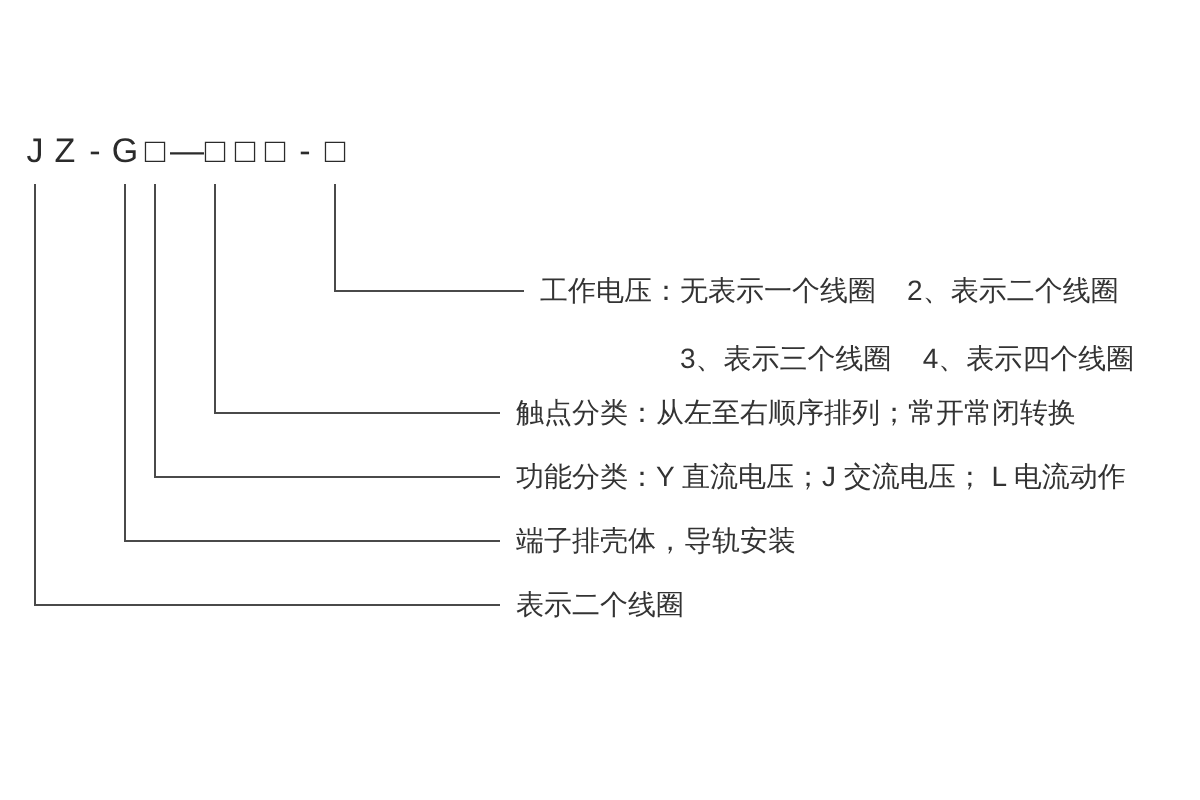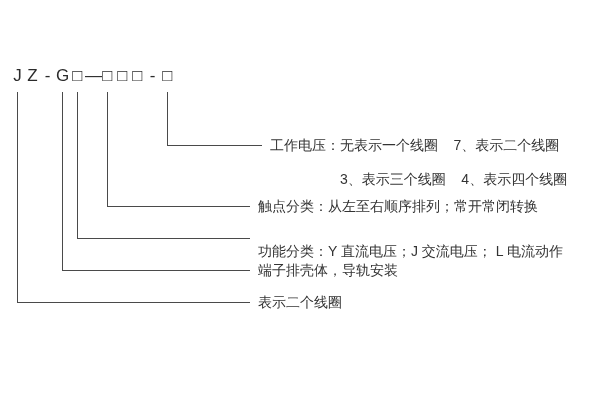--- a/index.html
+++ b/index.html
@@ -66,34 +66,34 @@
     <span class="ch">□</span>
     <span class="ch">□</span>
     <span class="ch">□</span>
     <span class="ch">-</span>
     <span class="ch">□</span>
   </div>
 
   <div>
     <div class="vl" style="left:167px; top:92px; height:53px;"></div>
     <div class="hl" style="left:167px; top:145px; width:95px;"></div>
-    <div class="lbl" style="left:270px; top:136px;">工作电压：无表示一个线圈    7、表示二个线圈</div>
+    <div class="lbl" style="left:270px; top:136px;">工作电压：无表示一个线圈    2、表示二个线圈</div>
     <div class="lbl" style="left:340px; top:170px;">3、表示三个线圈    4、表示四个线圈</div>
   </div>
 
   <div>
     <div class="vl" style="left:107px; top:92px; height:114px;"></div>
     <div class="hl" style="left:107px; top:206px; width:143px;"></div>
     <div class="lbl" style="left:258px; top:197px;">触点分类：从左至右顺序排列；常开常闭转换</div>
   </div>
 
   <div>
     <div class="vl" style="left:77px; top:92px; height:146px;"></div>
     <div class="hl" style="left:77px; top:238px; width:173px;"></div>
-    <div class="lbl" style="left:258px; top:242px;">功能分类：Y 直流电压；J 交流电压； L 电流动作</div>
+    <div class="lbl" style="left:258px; top:229px;">功能分类：Y 直流电压；J 交流电压； L 电流动作</div>
   </div>
 
   <div>
     <div class="vl" style="left:62px; top:92px; height:178px;"></div>
     <div class="hl" style="left:62px; top:270px; width:188px;"></div>
     <div class="lbl" style="left:258px; top:261px;">端子排壳体，导轨安装</div>
   </div>
 
   <div>
     <div class="vl" style="left:17px; top:92px; height:210px;"></div>

